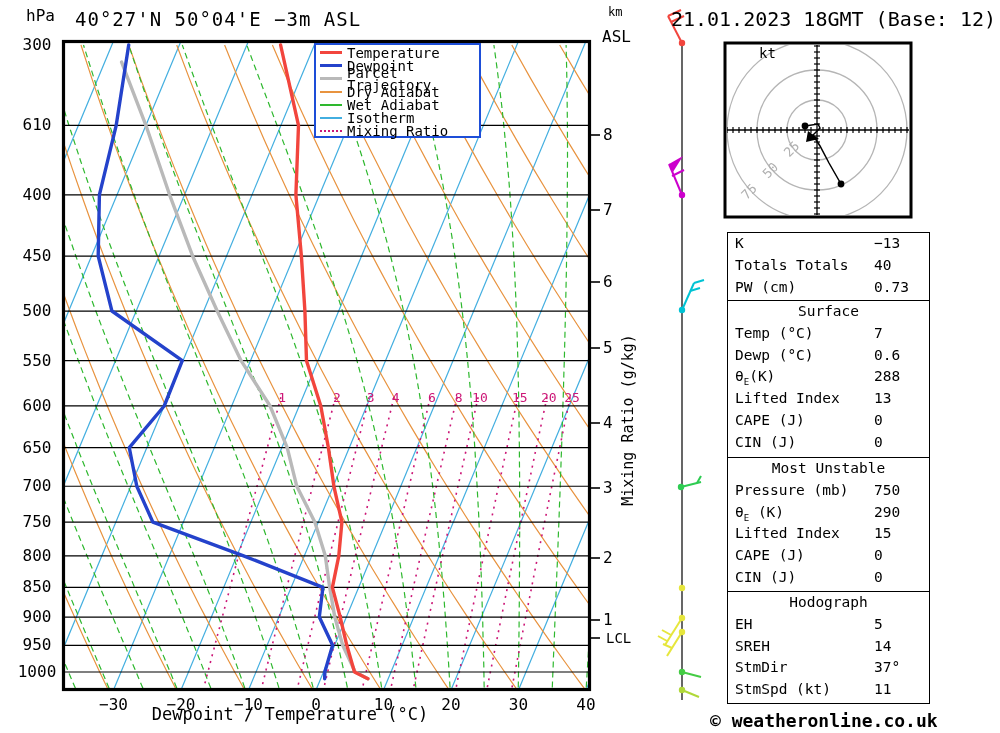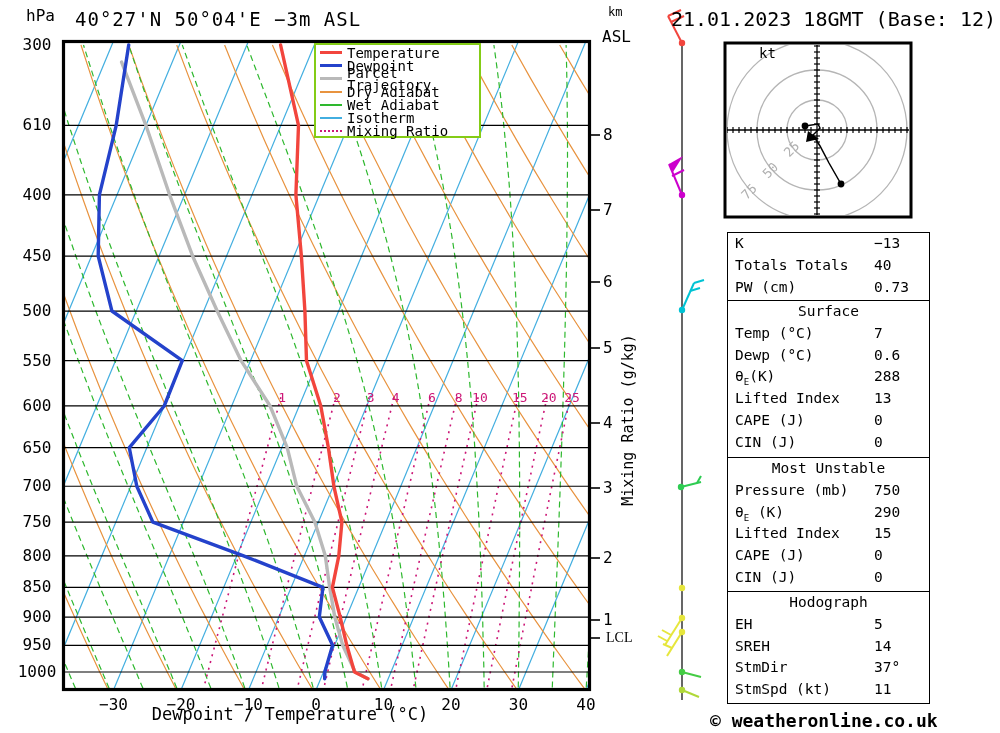--- a/index.html
+++ b/index.html
@@ -7,28 +7,28 @@
        font-family:"DejaVu Sans Mono",monospace;color:#000;}
   #chart-svg{position:absolute;left:0;top:0;}
   .lbl{position:absolute;white-space:pre;}
   .hpa{left:26px;top:6px;font-size:16px;}
   .title{left:75px;top:8px;font-size:19px;letter-spacing:1px;}
   .km{left:608px;top:5px;font-size:12px;}
   .asl{left:602px;top:27px;font-size:16px;}
   .datetime{left:648px;top:7px;width:348px;text-align:right;font-size:20px;}
   .xtitle{left:150px;top:704px;width:280px;text-align:center;font-size:17px;}
   .mrtitle{left:628px;top:420px;font-size:15px;transform:translate(-50%,-50%) rotate(-90deg);}
-  .lcl{left:606px;top:630px;font-size:14px;font-family:Liberation Serif, serif;}
+  .lcl{left:606px;top:630px;font-size:14px;}
   .kt{left:731px;top:45px;font-size:14px;margin-left:28px;}
   .copyright{left:710px;top:710px;font-size:18px;font-weight:bold;}
   .ax{position:absolute;font-size:16px;}
   .pr{width:40px;text-align:center;}
   .tm{width:54px;text-align:center;}
   .kmv{width:24px;text-align:left;}
-  #legend{position:absolute;left:314px;top:43px;width:167px;height:95px;border:2px solid #84cc16;
+  #legend{position:absolute;left:314px;top:43px;width:167px;height:95px;border:2px solid #1d4ed8;
           background:#fff;box-sizing:border-box;padding:1px 0 0 4px;}
   .lg-row{display:flex;align-items:center;height:13.1px;}
   .lg-line{flex:0 0 22px;height:0;}
   .lg-text{margin-left:5px;font-size:14px;line-height:12px;}
   .tbox{position:absolute;left:727px;width:203px;border:1.5px solid #000;background:#fff;
         box-sizing:border-box;font-size:14.5px;}
   .trow{position:relative;height:21.8px;line-height:21.8px;padding-left:7px;white-space:pre;}
   .thead{text-align:center;padding-left:0;}
   .tval{position:absolute;left:146px;top:0;}
   sub{font-size:9px;}

